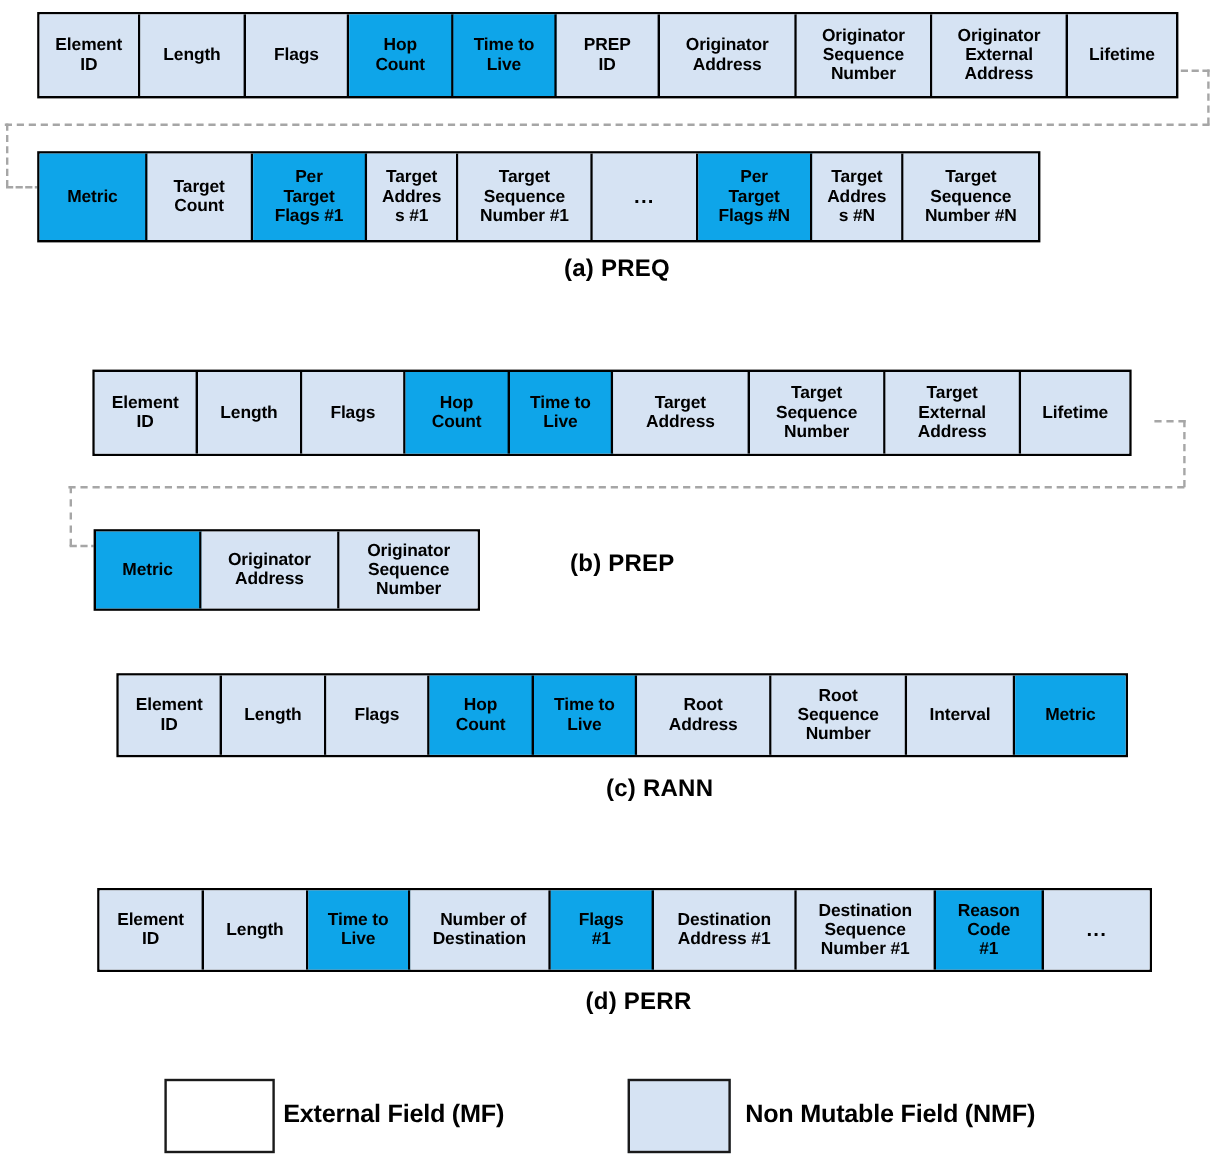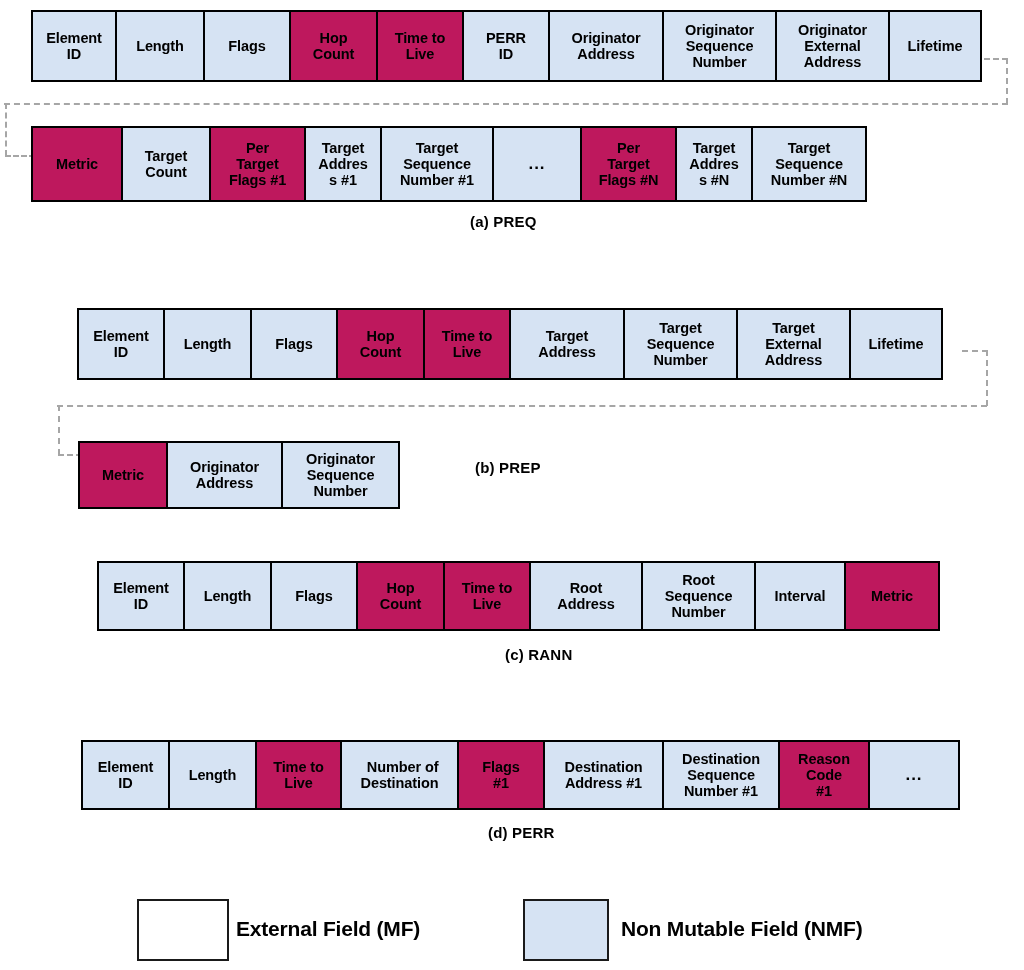--- a/index.html
+++ b/index.html
@@ -34,27 +34,27 @@
     text-align: center;
     font-size: 14.5px;
     font-weight: bold;
     line-height: 1.12;
     padding: 2px 3px;
     white-space: pre-line;
     letter-spacing: -0.1px;
   }
   .cell:last-child { border-right: none; }
   .cell.nmf { background: #d6e3f3; }
-  .cell.mf  { background: #be185d; }
+  .cell.mf  { background: #0ea5e9; }
   .cell.dots { font-size: 17px; letter-spacing: 1px; }
 
   
   .caption {
     position: absolute;
-    font-size: 15px;
+    font-size: 20px;
     font-weight: bold;
     letter-spacing: 0.2px;
     white-space: nowrap;
   }
 
   
   .dash-h {
     position: absolute;
     border-top: 2.5px dashed #a6a6a6;
     height: 0;
@@ -86,21 +86,21 @@
 
 <div class="packet" id="preq-row-1" style="left:31px; top:10px; height:72px;">
     <div class="cell nmf" style="width: 84px; flex: 0 0 84px;">Element
 ID</div>
     <div class="cell nmf" style="width: 88px; flex: 0 0 88px;">Length</div>
     <div class="cell nmf" style="width: 86px; flex: 0 0 86px;">Flags</div>
     <div class="cell mf" style="width: 87px; flex: 0 0 87px;">Hop
 Count</div>
     <div class="cell mf" style="width: 86px; flex: 0 0 86px;">Time to
 Live</div>
-    <div class="cell nmf" style="width: 86px; flex: 0 0 86px;">PERR
+    <div class="cell nmf" style="width: 86px; flex: 0 0 86px;">PREP
 ID</div>
     <div class="cell nmf" style="width: 114px; flex: 0 0 114px;">Originator
 Address</div>
     <div class="cell nmf" style="width: 113px; flex: 0 0 113px;">Originator
 Sequence
 Number</div>
     <div class="cell nmf" style="width: 113px; flex: 0 0 113px;">Originator
 External
 Address</div>
     <div class="cell nmf" style="width: 90px; flex: 0 0 90px;">Lifetime</div>

